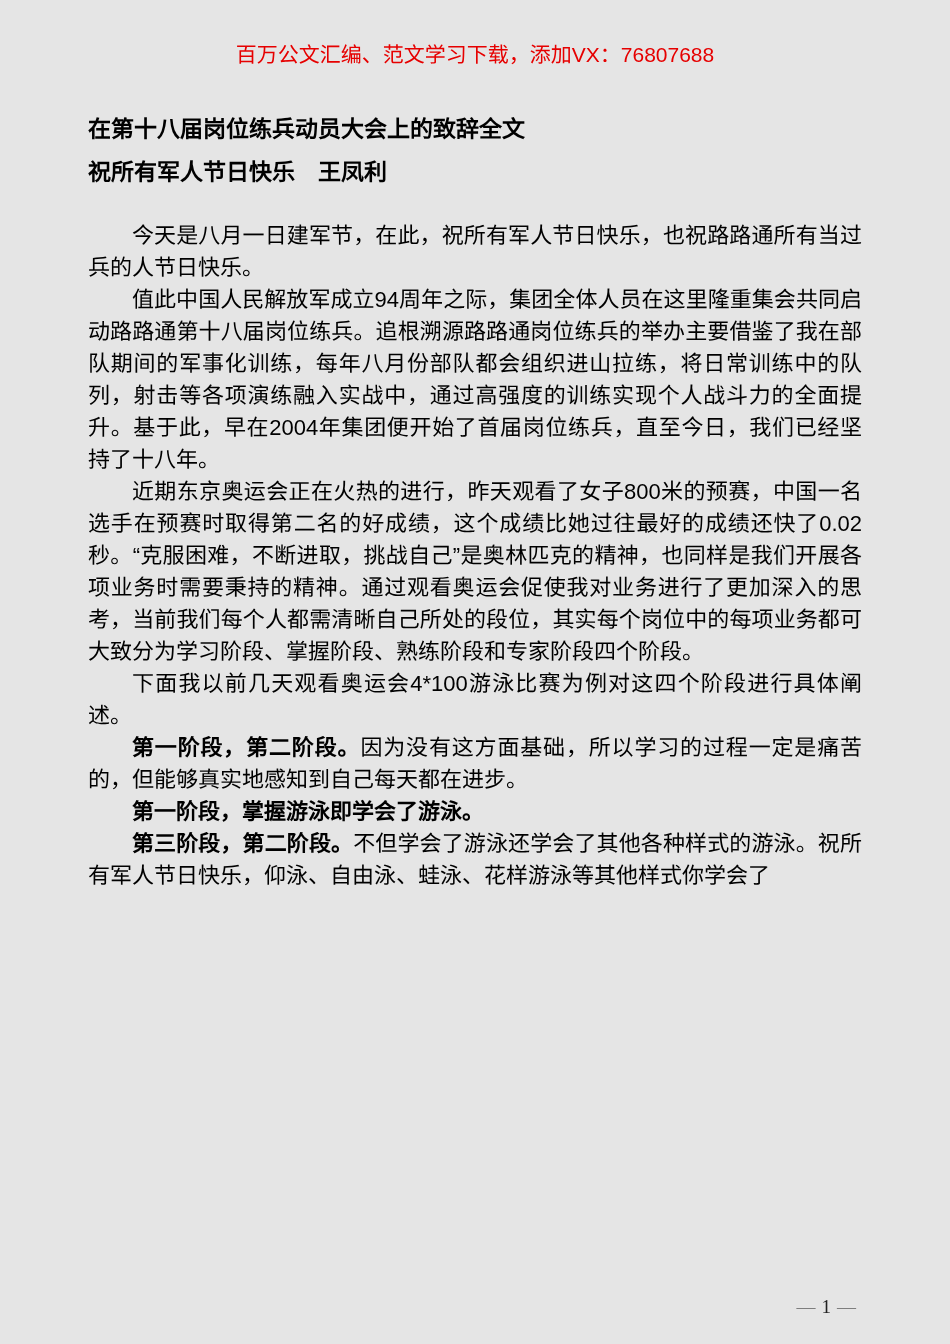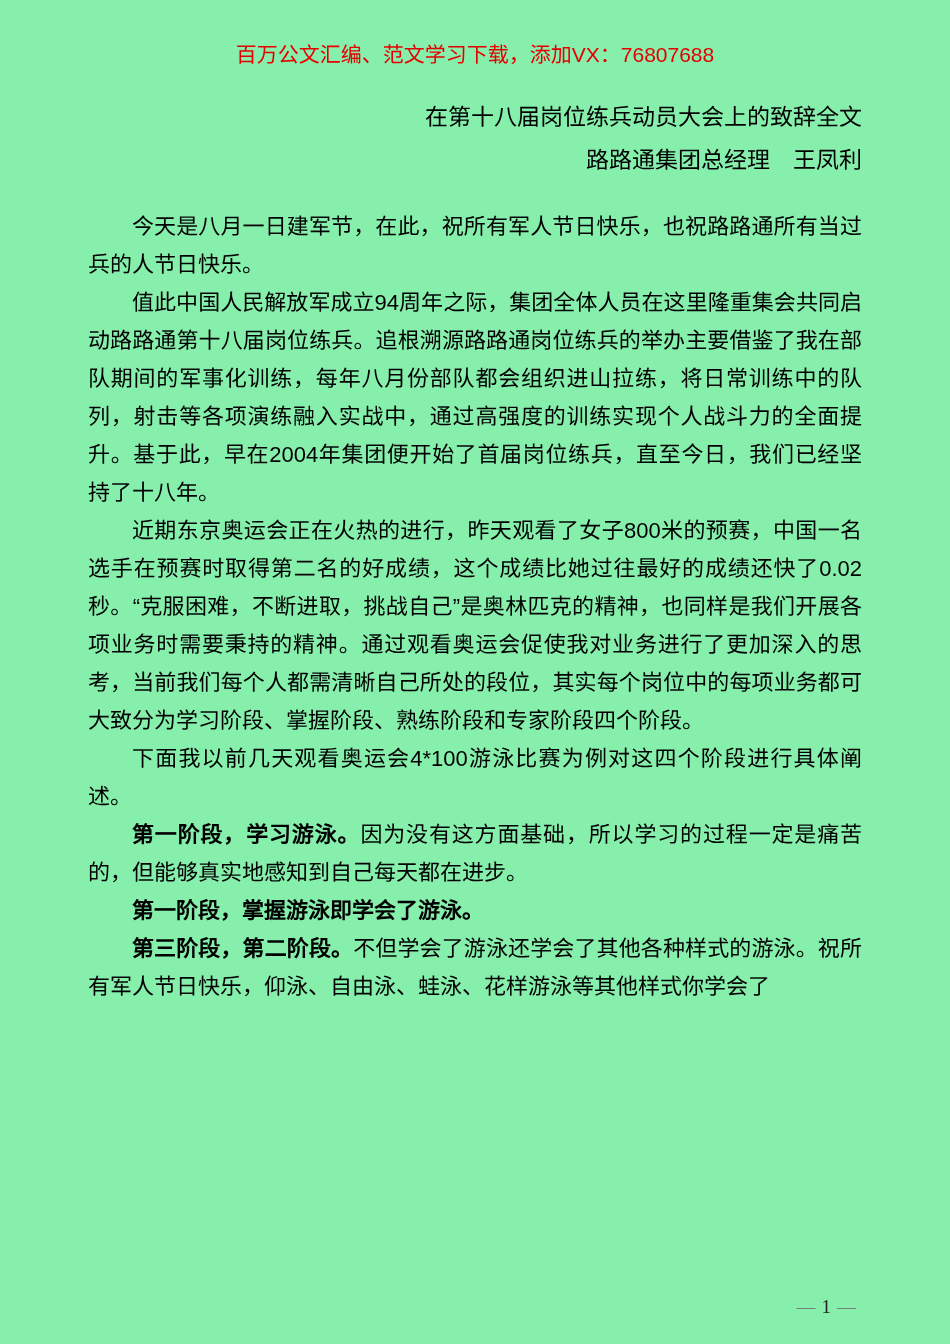--- a/index.html
+++ b/index.html
@@ -5,44 +5,44 @@
   html, body {
     margin: 0;
     padding: 0;
     background: #ffffff;
   }
   .page {
     position: relative;
     width: 950px;
     height: 1344px;
     margin: 0 auto;
-    background: #86efac;
+    background: #e5e5e5;
     box-sizing: border-box;
     padding: 42px 88px 0 88px;
     font-family: "Liberation Sans", "DejaVu Sans", sans-serif;
     color: #000000;
     overflow: hidden;
   }
   .notice {
     text-align: center;
     font-size: 21px;
     line-height: 26px;
     font-weight: 400;
   }
   .title-block {
-    margin-top: 28px;
-    text-align: right;
+    margin-top: 40px;
+    text-align: left;
     font-size: 23px;
     line-height: 43px;
-    font-weight: 400;
+    font-weight: 700;
   }
   .doc-body {
     margin-top: 26px;
     font-size: 22px;
-    line-height: 38px;
+    line-height: 32px;
     text-align: justify;
   }
   .doc-body p {
     margin: 0;
     padding: 0;
     text-indent: 2em;
   }
   .lead {
     font-weight: 700;
   }
@@ -64,38 +64,38 @@
 </style>
 </head>
 <body>
 
 <div class="page">
 
   <div class="notice" style="color: rgb(230, 0, 0);">百万公文汇编、范文学习下载，添加VX：76807688</div>
 
   <div class="title-block">
     <div>在第十八届岗位练兵动员大会上的致辞全文</div>
-    <div>路路通集团总经理　王凤利</div>
+    <div>祝所有军人节日快乐　王凤利</div>
   </div>
 
   <div class="doc-body">
     <p>
       <span class="lead"></span><span>今天是八月一日建军节，在此，祝所有军人节日快乐，也祝路路通所有当过兵的人节日快乐。</span>
     </p>
     <p>
       <span class="lead"></span><span>值此中国人民解放军成立94周年之际，集团全体人员在这里隆重集会共同启动路路通第十八届岗位练兵。追根溯源路路通岗位练兵的举办主要借鉴了我在部队期间的军事化训练，每年八月份部队都会组织进山拉练，将日常训练中的队列，射击等各项演练融入实战中，通过高强度的训练实现个人战斗力的全面提升。基于此，早在2004年集团便开始了首届岗位练兵，直至今日，我们已经坚持了十八年。</span>
     </p>
     <p>
       <span class="lead"></span><span>近期东京奥运会正在火热的进行，昨天观看了女子800米的预赛，中国一名选手在预赛时取得第二名的好成绩，这个成绩比她过往最好的成绩还快了0.02秒。“克服困难，不断进取，挑战自己”是奥林匹克的精神，也同样是我们开展各项业务时需要秉持的精神。通过观看奥运会促使我对业务进行了更加深入的思考，当前我们每个人都需清晰自己所处的段位，其实每个岗位中的每项业务都可大致分为学习阶段、掌握阶段、熟练阶段和专家阶段四个阶段。</span>
     </p>
     <p>
       <span class="lead"></span><span>下面我以前几天观看奥运会4*100游泳比赛为例对这四个阶段进行具体阐述。</span>
     </p>
     <p>
-      <span class="lead">第一阶段，学习游泳。</span><span>因为没有这方面基础，所以学习的过程一定是痛苦的，但能够真实地感知到自己每天都在进步。</span>
+      <span class="lead">第一阶段，第二阶段。</span><span>因为没有这方面基础，所以学习的过程一定是痛苦的，但能够真实地感知到自己每天都在进步。</span>
     </p>
     <p>
       <span class="lead">第一阶段，掌握游泳即学会了游泳。</span><span></span>
     </p>
     <p>
       <span class="lead">第三阶段，第二阶段。</span><span>不但学会了游泳还学会了其他各种样式的游泳。祝所有军人节日快乐，仰泳、自由泳、蛙泳、花样游泳等其他样式你学会了</span>
     </p>
   </div>
 
   <div class="footer">

